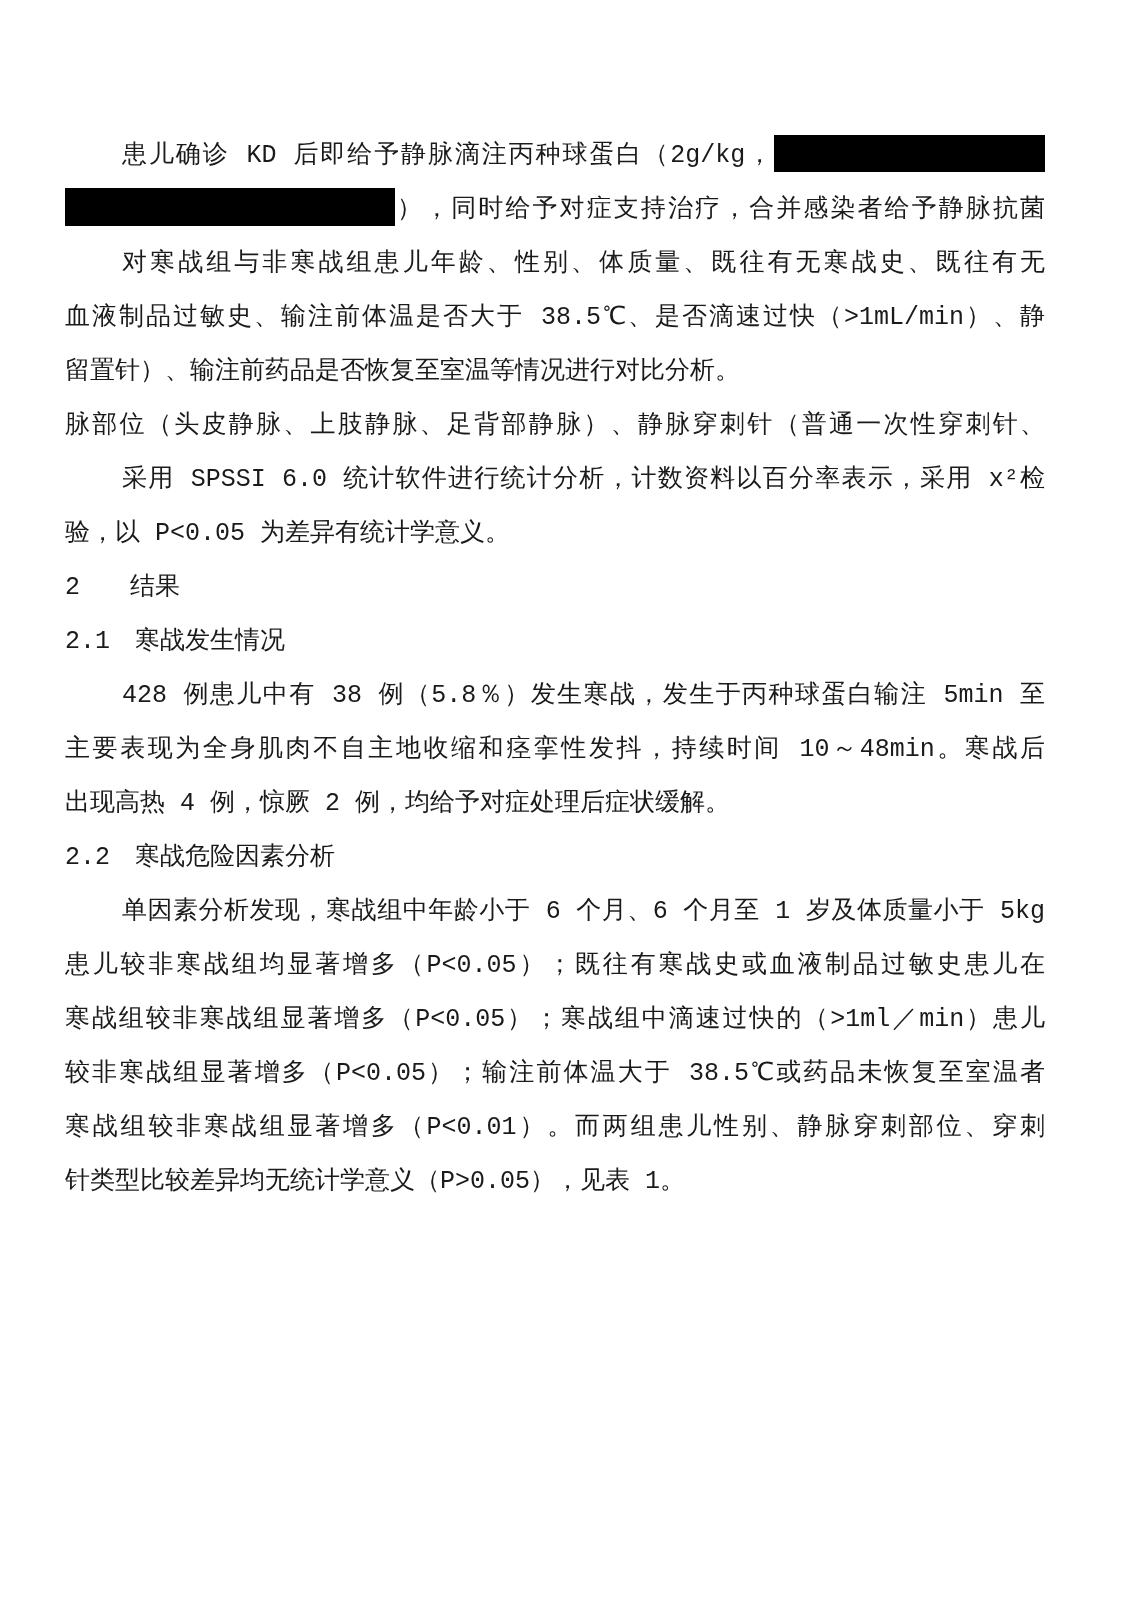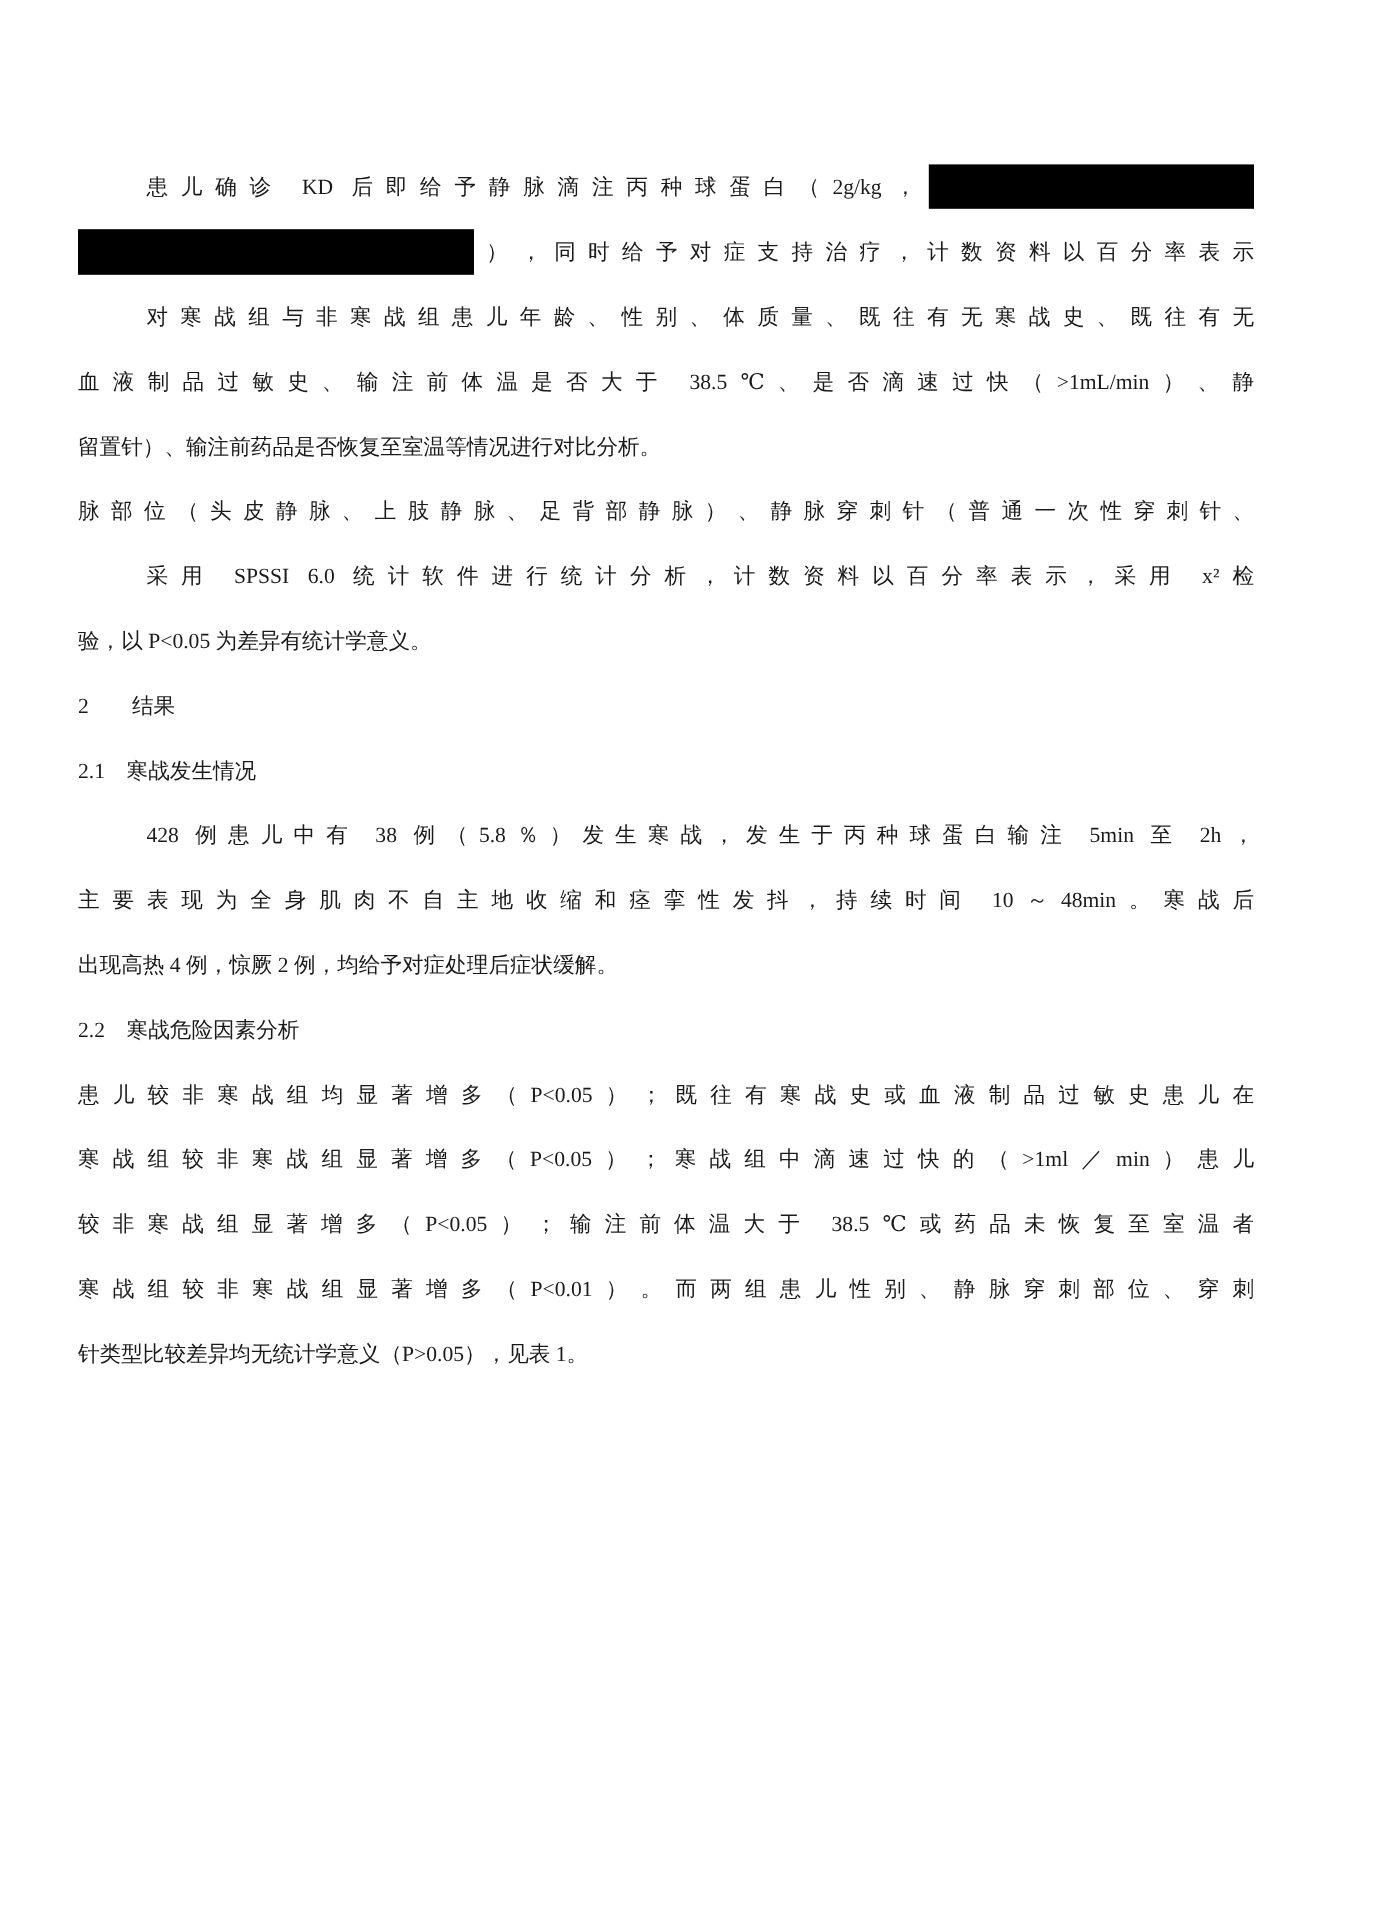--- a/index.html
+++ b/index.html
@@ -24,23 +24,24 @@
   }
   .content {
     position: absolute;
     top: 129px;
     left: 65px;
     width: 980px;
   }
   .line {
     height: 54px;
     line-height: 54px;
-    font-size: 18px;
+    font-size: 25px;
     white-space: normal;
     overflow: hidden;
+    font-family: Liberation Mono, monospace;
   }
   .justify {
     text-align: justify;
     text-align-last: justify;
   }
   .indent {
     padding-left: 57px;
   }
   .redaction {
     display: inline-block;
@@ -52,21 +53,21 @@
   .bar-2 { width: 330px; height: 38px; }
 </style>
 </head>
 <body style="background: rgb(255, 255, 255); color: rgb(26, 26, 26);">
 
 <div class="page">
   <div class="content">
 
     <div class="line justify indent"><span>患儿确诊 KD 后即给予静脉滴注丙种球蛋白（2g/kg，</span><span class="redaction bar-1" style="background: rgb(0, 0, 0);"></span></div>
 
-    <div class="line justify"><span class="redaction bar-2" style="background: rgb(0, 0, 0);"></span><span>），同时给予对症支持治疗，计数资料以百分率表示</span></div>
+    <div class="line justify"><span class="redaction bar-2" style="background: rgb(0, 0, 0);"></span><span>），同时给予对症支持治疗，合并感染者给予静脉抗菌</span></div>
 
 
 
     <div class="line justify indent"><span>对寒战组与非寒战组患儿年龄、性别、体质量、既往有无寒战史、既往有无</span></div>
 
     <div class="line justify"><span>血液制品过敏史、输注前体温是否大于 38.5℃、是否滴速过快（&gt;1mL/min）、静</span></div>
 
     <div class="line"><span>留置针）、输注前药品是否恢复至室温等情况进行对比分析。</span></div>
 
     <div class="line justify"><span>脉部位（头皮静脉、上肢静脉、足背部静脉）、静脉穿刺针（普通一次性穿刺针、</span></div>
@@ -81,20 +82,21 @@
     <div class="line"><span>2.1　寒战发生情况</span></div>
 
     <div class="line justify indent"><span>428 例患儿中有 38 例（5.8％）发生寒战，发生于丙种球蛋白输注 5min 至 2h，</span></div>
 
     <div class="line justify"><span>主要表现为全身肌肉不自主地收缩和痉挛性发抖，持续时间 10～48min。寒战后</span></div>
 
     <div class="line"><span>出现高热 4 例，惊厥 2 例，均给予对症处理后症状缓解。</span></div>
 
     <div class="line"><span>2.2　寒战危险因素分析</span></div>
 
+    <div class="line justify indent"><span>单因素分析发现，寒战组中年龄小于 6 个月、6 个月至 1 岁及体质量小于 5kg</span></div>
 
     <div class="line justify"><span>患儿较非寒战组均显著增多（P&lt;0.05）；既往有寒战史或血液制品过敏史患儿在</span></div>
 
     <div class="line justify"><span>寒战组较非寒战组显著增多（P&lt;0.05）；寒战组中滴速过快的（&gt;1ml／min）患儿</span></div>
 
     <div class="line justify"><span>较非寒战组显著增多（P&lt;0.05）；输注前体温大于 38.5℃或药品未恢复至室温者</span></div>
 
     <div class="line justify"><span>寒战组较非寒战组显著增多（P&lt;0.01）。而两组患儿性别、静脉穿刺部位、穿刺</span></div>
 
     <div class="line"><span>针类型比较差异均无统计学意义（P&gt;0.05），见表 1。</span></div>

